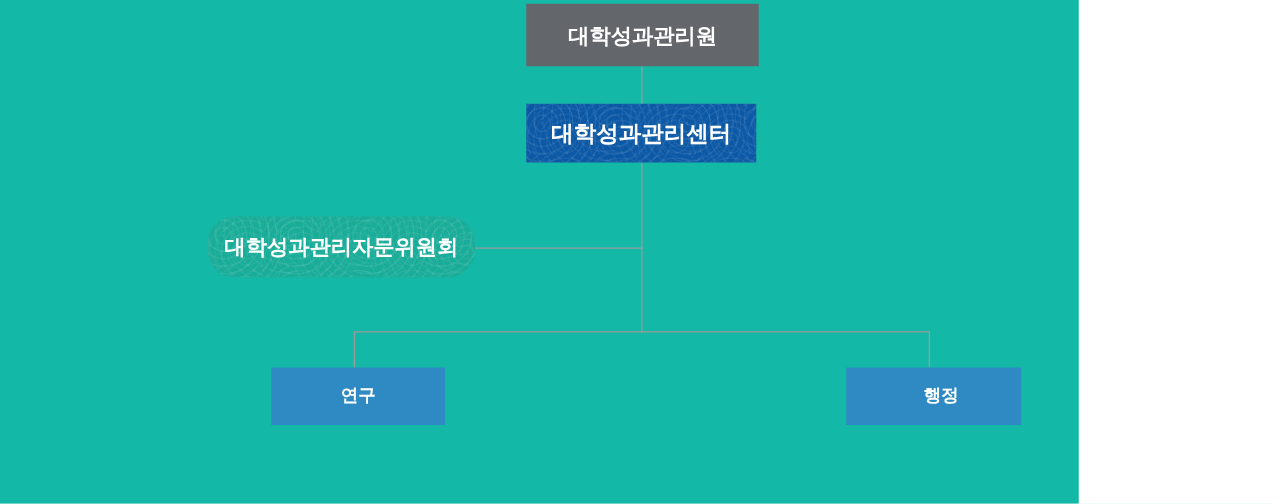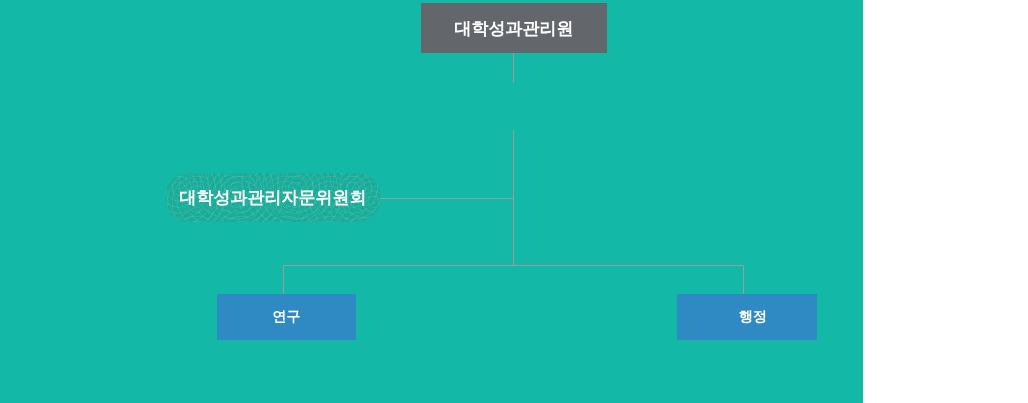--- a/index.html
+++ b/index.html
@@ -69,20 +69,23 @@
   <div class="line line-v2" style="background-color: rgb(155, 155, 155);"></div>
   <div class="line line-h-comm" style="background-color: rgb(155, 155, 155);"></div>
   <div class="line line-h-main" style="background-color: rgb(155, 155, 155);"></div>
   <div class="line line-v-research" style="background-color: rgb(155, 155, 155);"></div>
   <div class="line line-v-admin" style="background-color: rgb(155, 155, 155);"></div>
 
   <div class="node serif node-institute" style="background-color: rgb(99, 102, 107);">
     <span class="label">대학성과관리원</span>
   </div>
 
+  <div class="node serif patterned node-center" style="background-color: rgb(12, 88, 165);">
+    <span class="label">대학성과관리센터</span>
+  </div>
 
   <div class="node serif patterned node-committee" style="background-color: rgb(25, 172, 152); border-radius: 22px;">
     <span class="label">대학성과관리자문위원회</span>
   </div>
 
   <div class="node sans node-research" style="background-color: rgb(47, 138, 195);">
     <span class="label">연구</span>
   </div>
 
   <div class="node sans node-admin" style="background-color: rgb(47, 138, 195); padding-left: 12px;">

